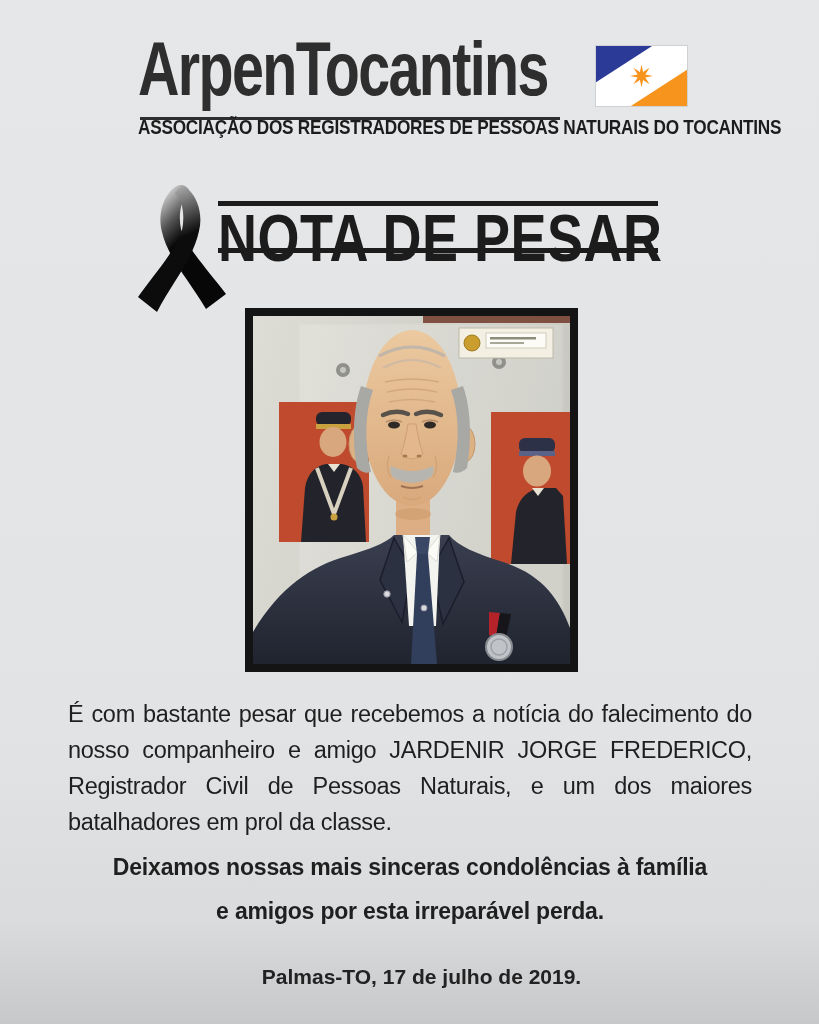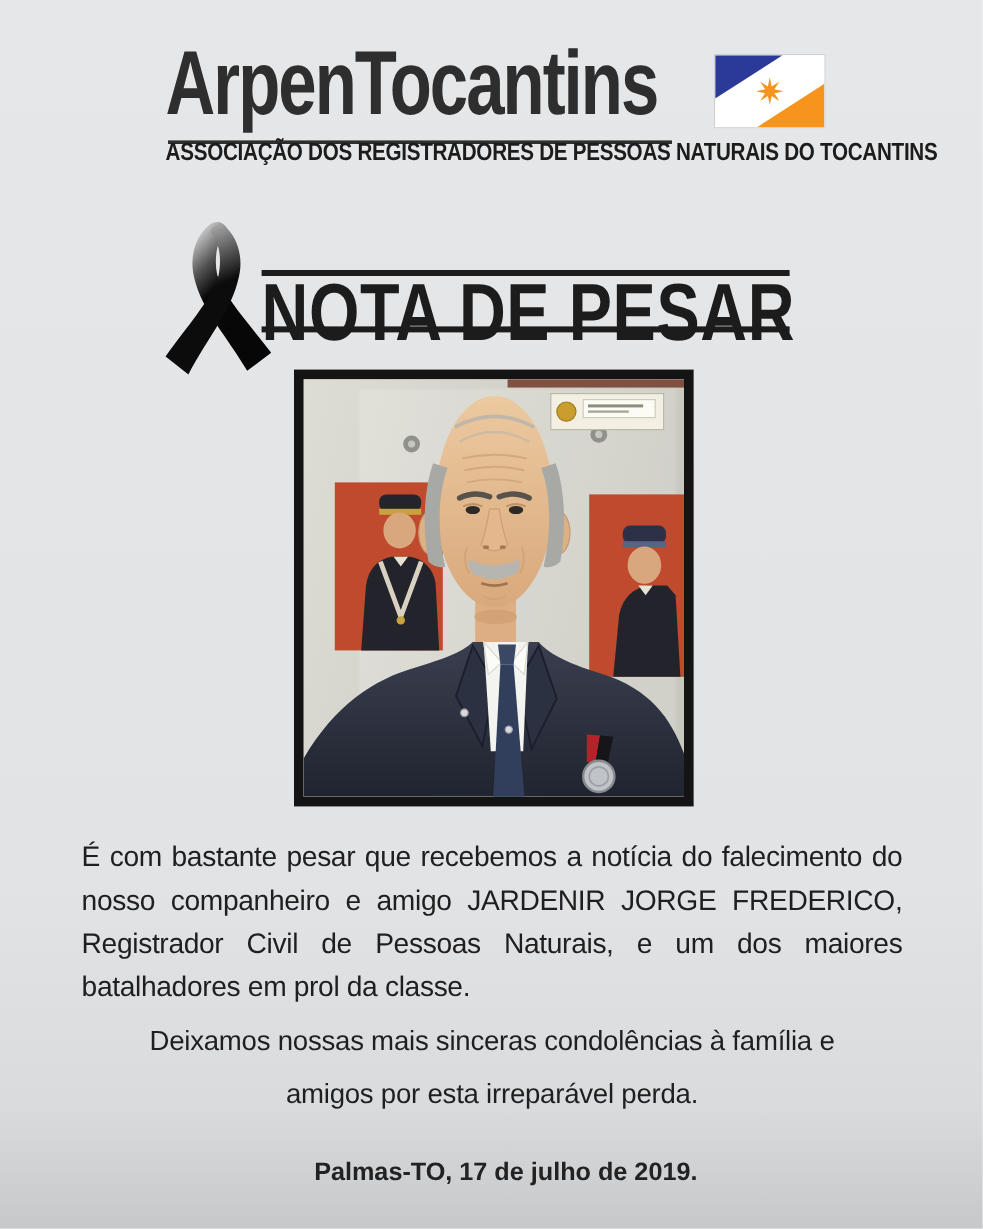--- a/index.html
+++ b/index.html
@@ -31,21 +31,20 @@
     white-space:nowrap;letter-spacing:-0.3px;
     transform:scaleX(0.84);transform-origin:left top;
   }
   
   .ribbon{position:absolute;left:136px;top:182px;width:96px;height:132px;}
   .title-box{
     position:absolute;left:218px;top:201px;width:440px;height:52px;
     box-sizing:border-box;
     border-top:5px solid #1c1c1c;border-bottom:5px solid #1c1c1c;
     text-align:center;
-    margin-top:24px;
   }
   .title-text{
     display:inline-block;
     font-size:54px;font-weight:bold;letter-spacing:0.5px;color:#1c1c1c;
     line-height:62px;white-space:nowrap;
     transform:scale(1.0,1.25);transform-origin:center center;
   }
   
   .photo{
     position:absolute;left:245px;top:308px;margin:0;
@@ -56,21 +55,21 @@
   .portrait .red{fill:var(--portrait-red,#c04a2e);}
   
   .p1{
     position:absolute;left:68px;top:696px;width:684px;margin:0;
     font-size:23.5px;font-weight:normal;line-height:36px;
     text-align:justify;text-align-last:left;
     letter-spacing:-0.3px;color:#1f1f1f;
   }
   .p2{
     position:absolute;left:108px;top:845px;width:604px;margin:0;
-    font-size:23px;font-weight:normal;line-height:44px;
+    font-size:23px;font-weight:bold;line-height:44px;
     text-align:center;color:#1f1f1f;letter-spacing:-0.2px;
   }
   .dateline{
     position:absolute;left:0;top:953px;width:100%;margin:12px;
     font-size:21px;font-weight:bold;text-align:center;color:#222;
   }
 </style>
 </head>
 <body>
 

